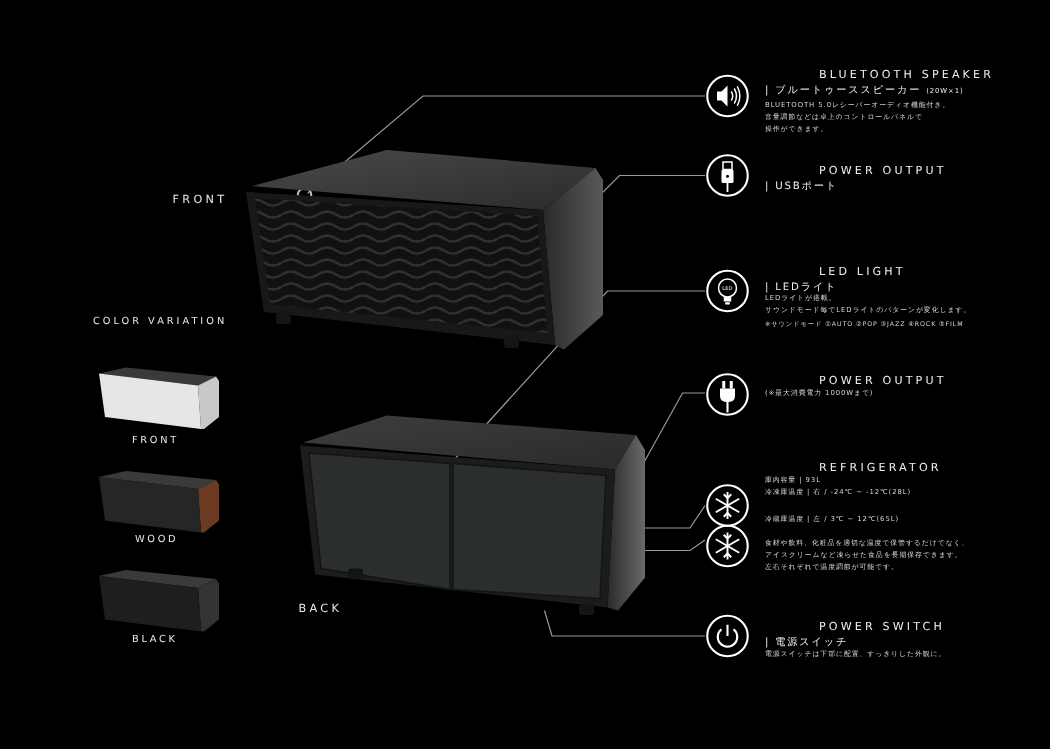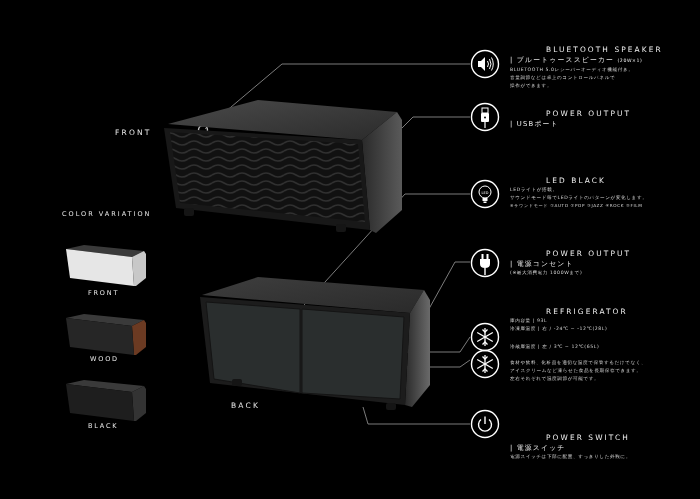--- a/index.html
+++ b/index.html
@@ -87,21 +87,21 @@
     <polygon points="210,38 224,15 230,25 230,110 212,132 205,130" fill="url(#bside)"></polygon>
     <polygon points="0,22 210,38 205,130 10,108" fill="#1c1c1c"></polygon>
     <polygon points="6,27 100,34 100,118 14,104" fill="#2a2e2e" stroke="#141414"></polygon>
     <polygon points="102,34 204,42 200,124 102,118" fill="#2a2e2e" stroke="#141414"></polygon>
     <rect x="32" y="104" width="10" height="7" rx="2" fill="#151515"></rect>
     <rect x="186" y="128" width="10" height="7" rx="2" fill="#151515"></rect>
   </svg>
 </div>
 
 <div class="abs label" style="left:115px;top:128px;">FRONT</div>
-<div class="abs label" style="left:199px;top:401px;margin-left:32px;">BACK</div>
+<div class="abs label" style="left:199px;top:401px;">BACK</div>
 
 <div class="abs label" style="left:62px;top:210px;font-size:6.5px;letter-spacing:2px;">COLOR VARIATION</div>
 
 <div class="abs" style="left:64px;top:244px;width:84px;height:48px;">
   <svg width="84" height="48" viewBox="0 0 84 48">
     <polygon points="2,5 20,1 80,7 68,13" fill="#3a3a3a"></polygon>
     <polygon points="68,13 80,7 82,10 82,34 72,42 70,42" fill="#c8c8c8"></polygon>
     <polygon points="2,5 68,13 70,42 6,34" fill="#e6e6e6"></polygon>
   </svg>
 </div>
@@ -182,41 +182,41 @@
   <div class="desc">音量調節などは卓上のコントロールパネルで</div>
   <div class="desc">操作ができます。</div>
 </div>
 
 <div class="feat" style="top:109px;">
   <div class="title">POWER OUTPUT</div>
   <div class="sub">| USBポート</div>
 </div>
 
 <div class="feat" style="top:176px;">
-  <div class="title">LED BLACK</div>
+  <div class="title">LED LIGHT</div>
+  <div class="sub">| LEDライト</div>
   <div class="desc">LEDライトが搭載。</div>
   <div class="desc">サウンドモード毎でLEDライトのパターンが変化します。</div>
   <div class="desc" style="font-size:4.2px;">※サウンドモード ①AUTO ②POP ③JAZZ ④ROCK ⑤FILM</div>
 </div>
 
 <div class="feat" style="top:249px;">
   <div class="title">POWER OUTPUT</div>
-  <div class="sub">| 電源コンセント</div>
   <div class="desc">(※最大消費電力 1000Wまで)</div>
 </div>
 
 <div class="feat" style="top:307px;">
   <div class="title">REFRIGERATOR</div>
   <div class="desc">庫内容量 | 93L</div>
   <div class="desc">冷凍庫温度 | 右 / -24℃ ~ -12℃(28L)</div>
   <div class="desc" style="height:10px;"></div>
   <div class="desc">冷蔵庫温度 | 左 / 3℃ ~ 12℃(65L)</div>
   <div class="desc" style="height:9px;"></div>
   <div class="desc">食材や飲料、化粧品を適切な温度で保管するだけでなく、</div>
   <div class="desc">アイスクリームなど凍らせた食品を長期保存できます。</div>
   <div class="desc">左右それぞれで温度調節が可能です。</div>
 </div>
 
-<div class="feat" style="top:413px;margin-top:20px;">
+<div class="feat" style="top:413px;">
   <div class="title">POWER SWITCH</div>
   <div class="sub">| 電源スイッチ</div>
   <div class="desc">電源スイッチは下部に配置、すっきりした外観に。</div>
 </div>
 
 </body></html>

